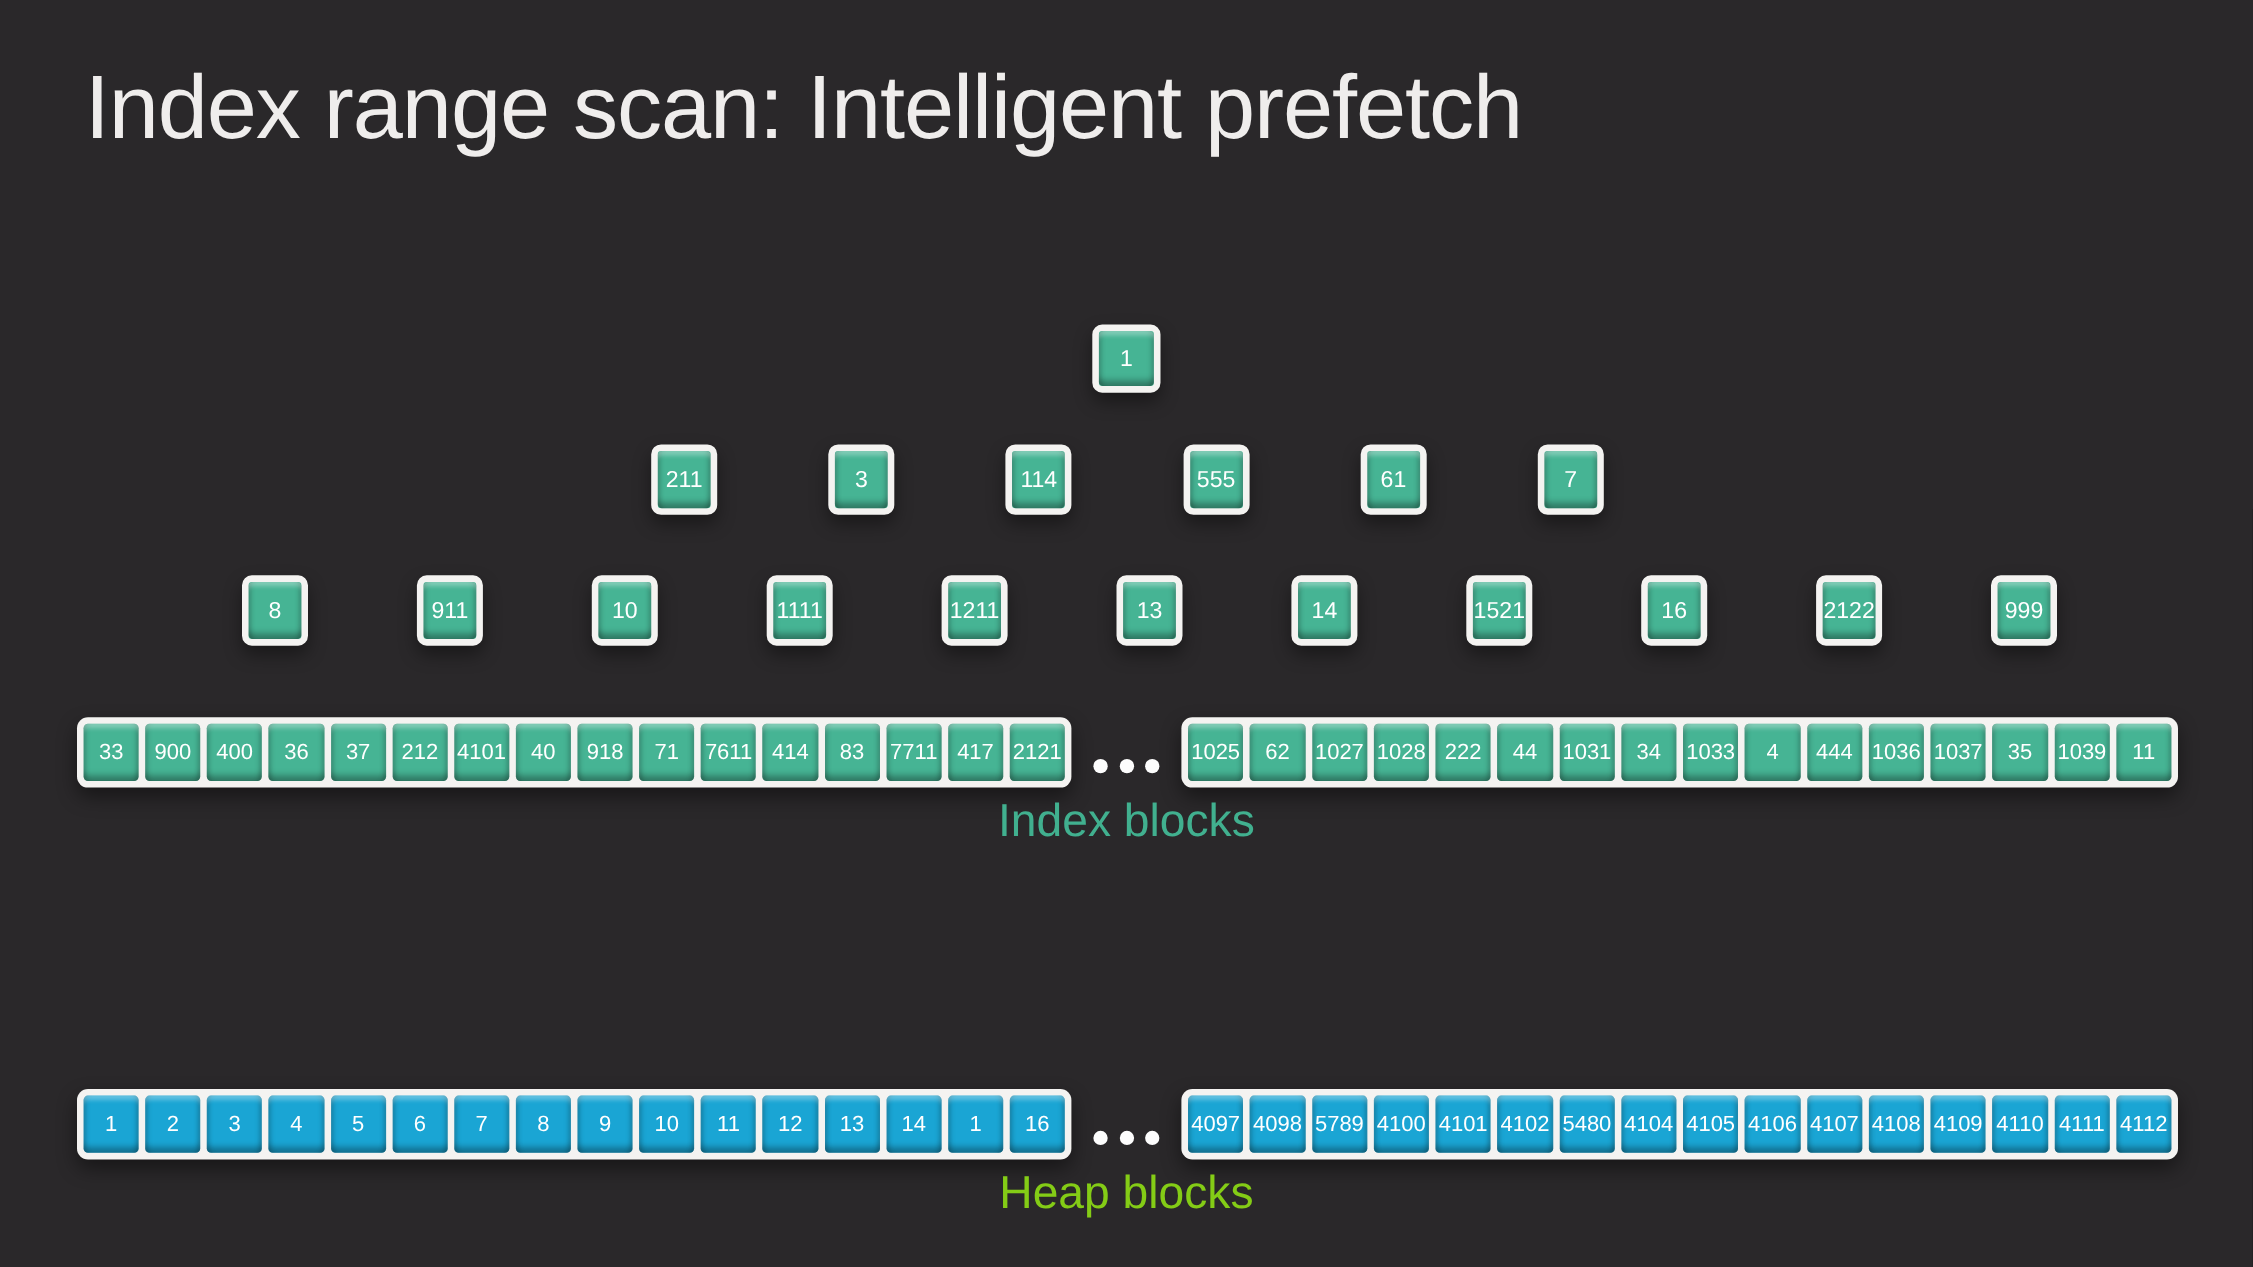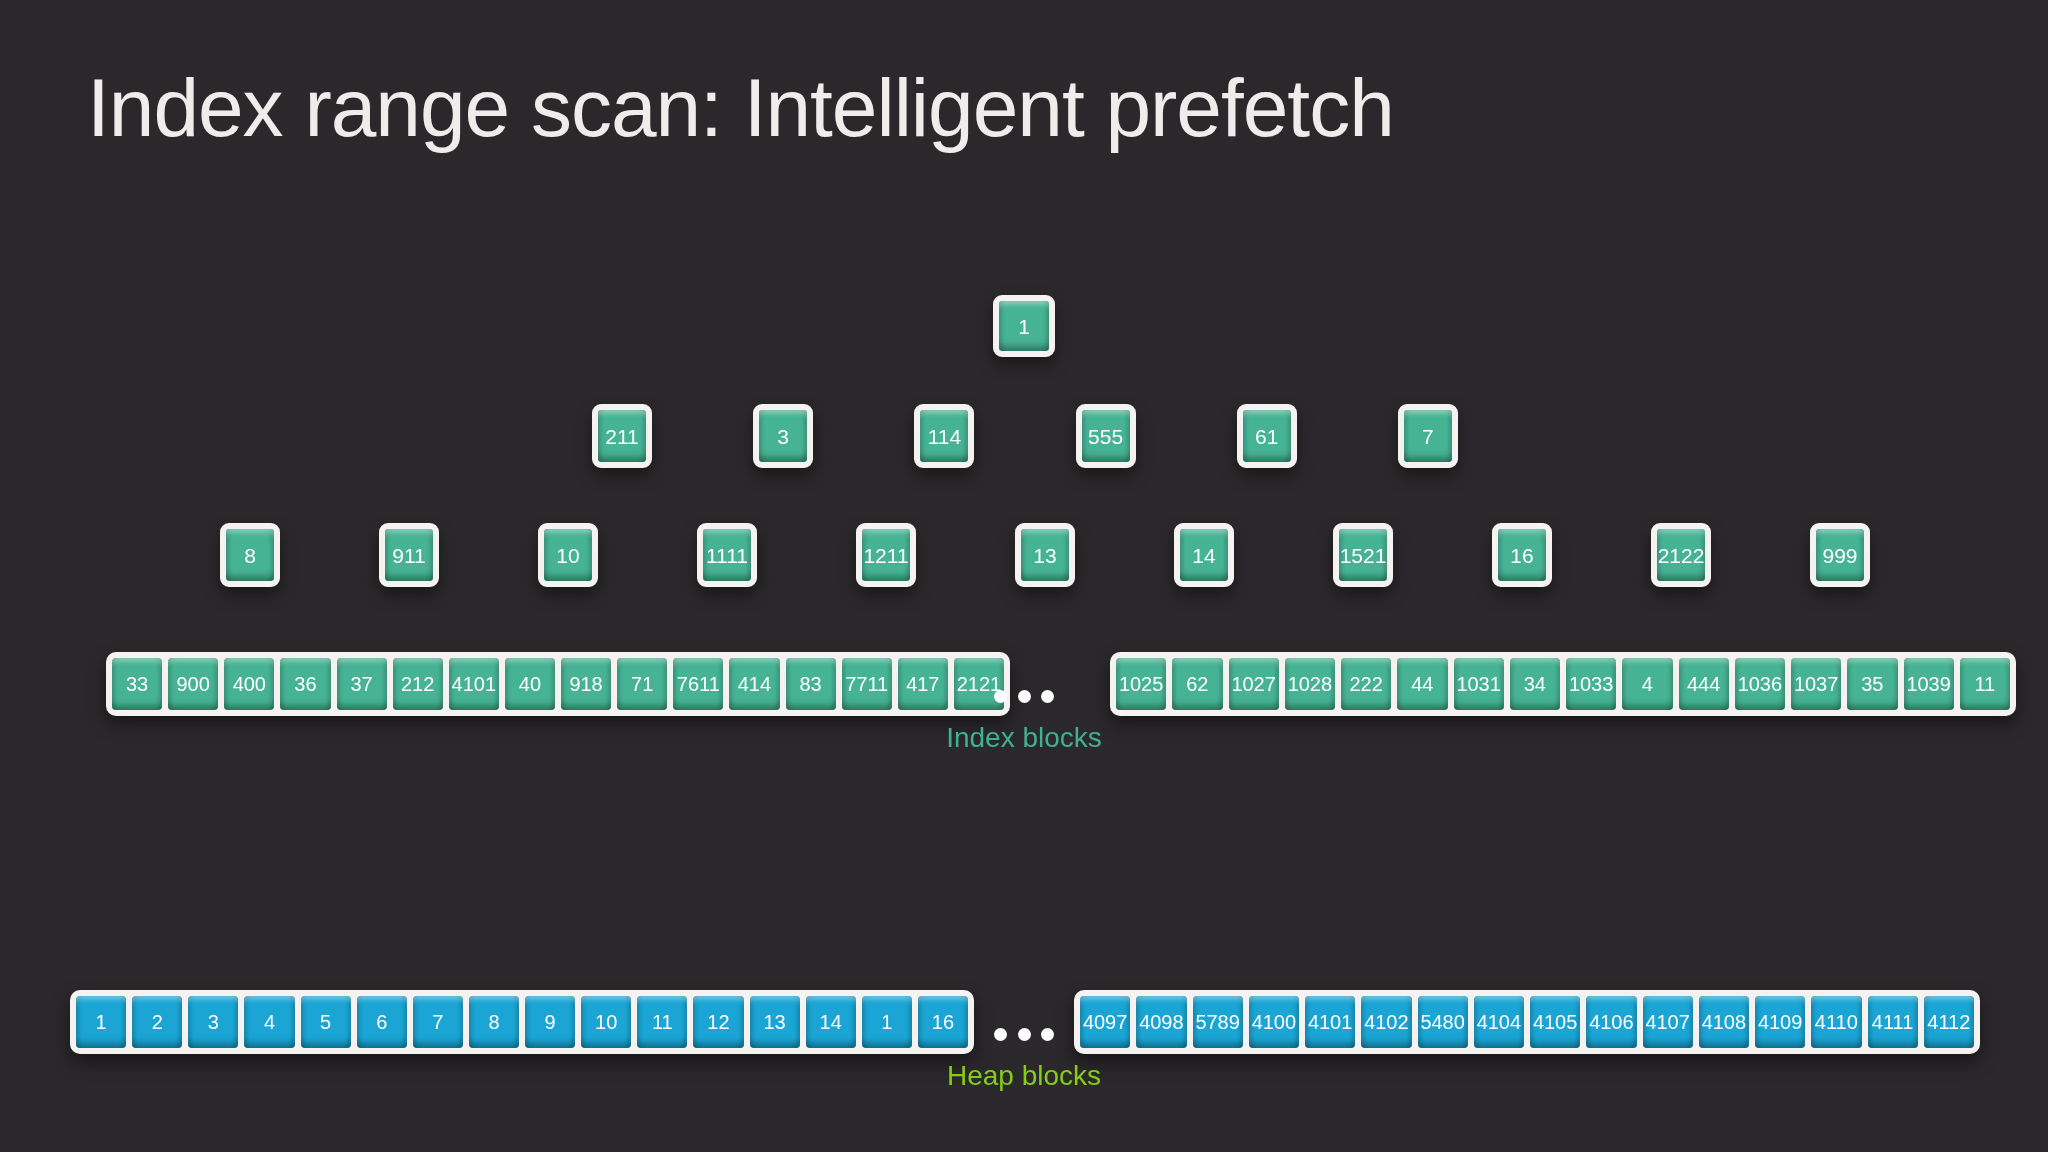--- a/index.html
+++ b/index.html
@@ -4,21 +4,21 @@
 <style>
   html,body{margin:0;padding:0;background:#1d1b1d;}
   .slide{
     position:relative;
     width:2048px;height:1152px;
     background:#2a282a;
     overflow:hidden;
     font-family:"Liberation Sans",sans-serif;
   }
   .title{
-    position:absolute;left:74px;top:48px;margin:13px;
+    position:absolute;left:74px;top:48px;margin:3px;
     font-size:82px;font-weight:300;letter-spacing:-1px;
     color:#efedec;
   }
   
   .tree-row{
     position:absolute;display:flex;justify-content:space-between;align-items:center;
   }
   .root-row{left:0;top:295px;width:2048px;justify-content:center;}
   .level2-row{left:592px;top:404px;width:866px;text-align:center;}
   .level3-row{left:220px;top:523px;width:1650px;}
@@ -51,21 +51,21 @@
     position:absolute;
     background:#f4f3f1;
     border-radius:10px;
     padding:6px;
     display:flex;gap:6px;
     box-shadow:0 8px 18px rgba(0,0,0,.45);
     box-sizing:border-box;
   }
   .strip-index-left,.strip-heap-left{left:70px;width:904px;}
   .strip-index-right,.strip-heap-right{left:1074px;width:906px;justify-content:space-between;}
-  .strip-index-left,.strip-index-right{top:652px;margin-left:36px;}
+  .strip-index-left,.strip-index-right{top:652px;}
   .strip-heap-left,.strip-heap-right{top:990px;}
   .cell{
     flex:1 1 0;height:52px;border-radius:4px;
     display:flex;align-items:center;justify-content:center;
     position:relative;
   }
   .cell.green{background:#46b494;}
   .cell.blue{background:#1aa5d4;}
   .cell .cell-num{font-size:20px;}
   
@@ -75,21 +75,21 @@
   }
   .index-ellipsis{top:690px;}
   .heap-ellipsis{top:1028px;}
   .ellipsis i{
     width:13px;height:13px;border-radius:50%;
     background:#fdfdfd;display:block;
   }
   
   .label{
     position:absolute;left:0;width:2048px;text-align:center;
-    font-size:28px;font-weight:400;
+    font-size:42px;font-weight:400;
   }
   .index-label{top:722px;color:#41b08f;}
   .heap-label{top:1060px;color:#84cc16;}
 </style>
 </head>
 <body>
 
 <div class="slide">
 
   <h1 class="title">Index range scan: Intelligent prefetch</h1>

